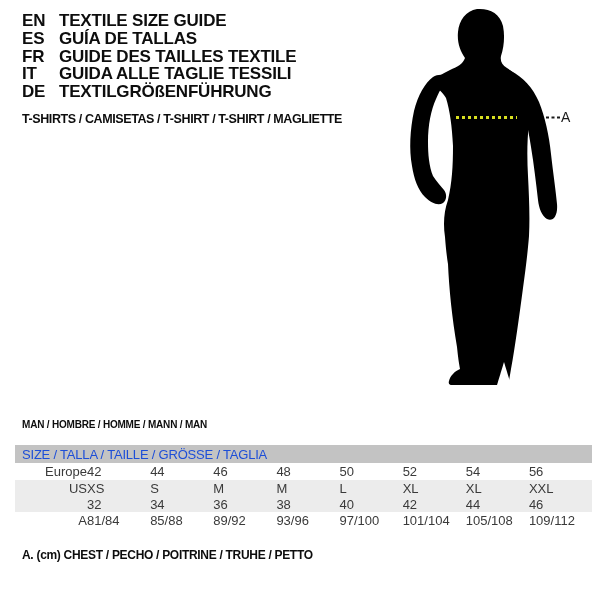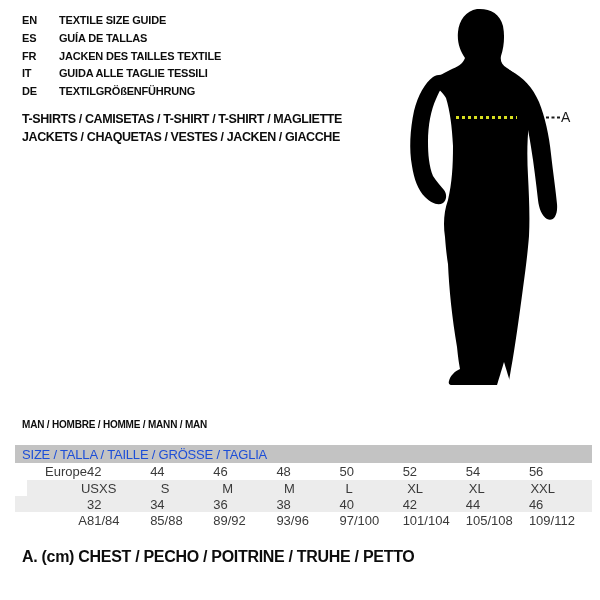--- a/index.html
+++ b/index.html
@@ -4,72 +4,71 @@
 <style>
   html,body{margin:0;padding:0;}
   body{
     width:600px;height:600px;position:relative;background:#ffffff;
     font-family:"Liberation Sans","DejaVu Sans",sans-serif;
     color:#0d0d0d;overflow:hidden;
     --thead-bg:#c3c3c3;--band-bg:#ececec;
   }
   
   .lang-list{position:absolute;left:22px;top:12px;}
-  .lang-row{display:flex;line-height:17.8px;font-size:11px;font-weight:700;letter-spacing:-0.2px;}
+  .lang-row{display:flex;line-height:17.8px;font-size:17px;font-weight:700;letter-spacing:-0.2px;}
   .lang-code{width:37px;flex:0 0 37px;}
   
   .categories{position:absolute;left:22px;top:110px;}
   .category-line{font-size:12.5px;font-weight:700;line-height:18px;letter-spacing:-0.4px;white-space:nowrap;}
   
   .figure-svg{position:absolute;left:0;top:0;width:600px;height:600px;}
   .measure-label{position:absolute;left:561px;top:109px;font-size:14px;font-weight:400;color:#1a1a1a;}
   
   .section-title{position:absolute;left:22px;top:419px;font-size:10px;font-weight:700;letter-spacing:-0.2px;white-space:nowrap;}
   
   .size-table{position:absolute;left:15px;top:445px;width:577px;font-size:13px;color:#3a3a3a;}
   .t-header{height:18px;background:var(--thead-bg);display:flex;align-items:center;padding-left:7px;color:#1d4ed8;letter-spacing:-0.2px;}
   .t-row{display:grid;grid-template-columns:72px repeat(8,1fr);align-items:center;}
   .row-europe{height:17px;background:#ffffff;}
-  .row-us{height:16px;background:var(--band-bg);margin-left:12px;}
+  .row-us{height:16px;background:var(--band-bg);}
   .row-num{height:16px;background:var(--band-bg);}
   .row-a{height:17px;background:#ffffff;}
   .t-label{padding-left:7px;text-align:right;}
   .t-cell{}
   
-  .footnote{position:absolute;left:22px;top:548px;font-size:16px;font-weight:700;letter-spacing:-0.3px;white-space:nowrap;}
+  .footnote{position:absolute;left:22px;top:548px;font-size:12px;font-weight:700;letter-spacing:-0.3px;white-space:nowrap;}
 </style>
 </head>
 <body style="--thead-bg: #c3c3c3; --band-bg: #ececec;">
 
 <div class="lang-list">
   <div class="lang-row">
     <span class="lang-code">EN</span>
     <span class="lang-label">TEXTILE SIZE GUIDE</span>
   </div>
   <div class="lang-row">
     <span class="lang-code">ES</span>
     <span class="lang-label">GUÍA DE TALLAS</span>
   </div>
   <div class="lang-row">
     <span class="lang-code">FR</span>
-    <span class="lang-label">JACKEN DES TAILLES TEXTILE</span>
+    <span class="lang-label">GUIDE DES TAILLES TEXTILE</span>
   </div>
   <div class="lang-row">
     <span class="lang-code">IT</span>
     <span class="lang-label">GUIDA ALLE TAGLIE TESSILI</span>
   </div>
   <div class="lang-row">
     <span class="lang-code">DE</span>
     <span class="lang-label">TEXTILGRÖßENFÜHRUNG</span>
   </div>
 </div>
 
 <div class="categories">
   <div class="category-line">T-SHIRTS / CAMISETAS / T-SHIRT / T-SHIRT / MAGLIETTE</div>
-  <div class="category-line">JACKETS / CHAQUETAS / VESTES / JACKEN / GIACCHE</div>
 </div>
 
 <svg class="figure-svg" viewBox="0 0 600 600" xmlns="http://www.w3.org/2000/svg">
   <g fill="#000000">
 
     <path d="M 477,9
              C 466,11 459,20 458,32
              C 457,42 460,51 465,58
              C 463,64 457,67 450,70
              C 442,74 435,78 430,82

